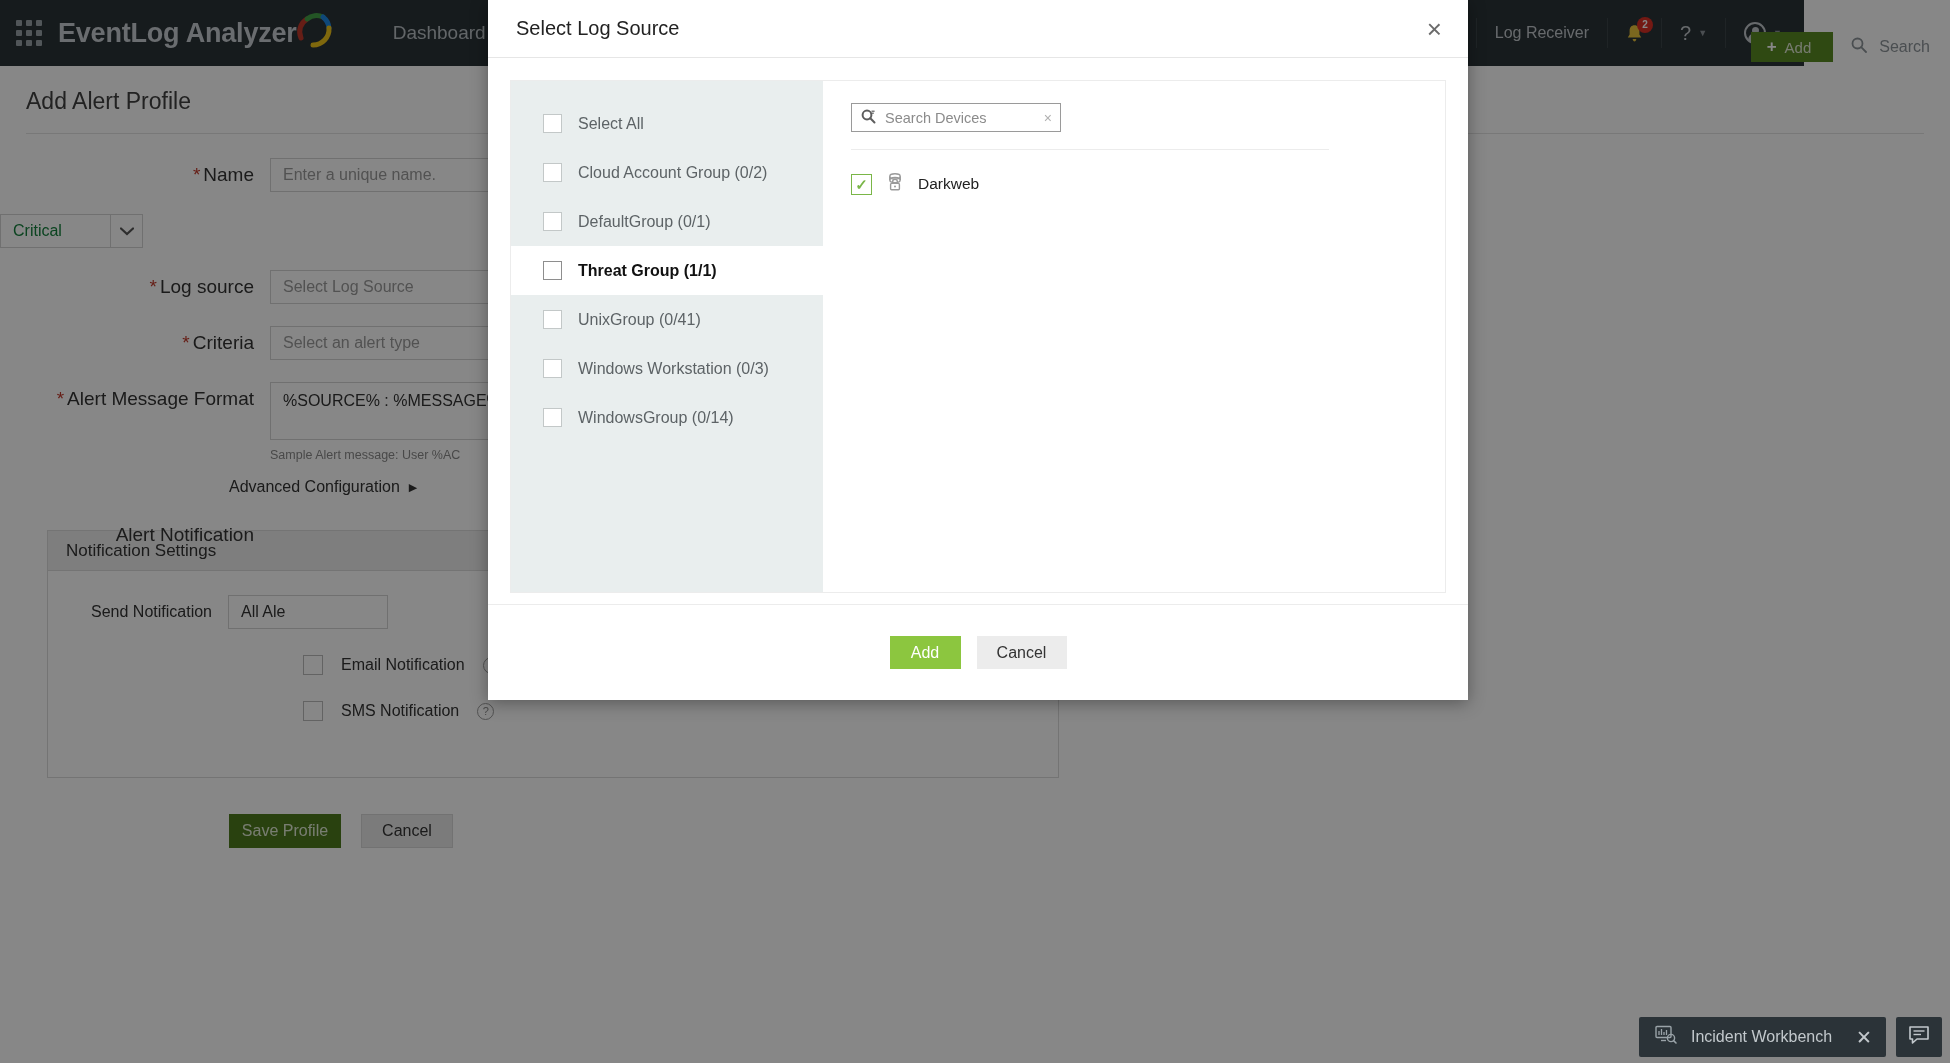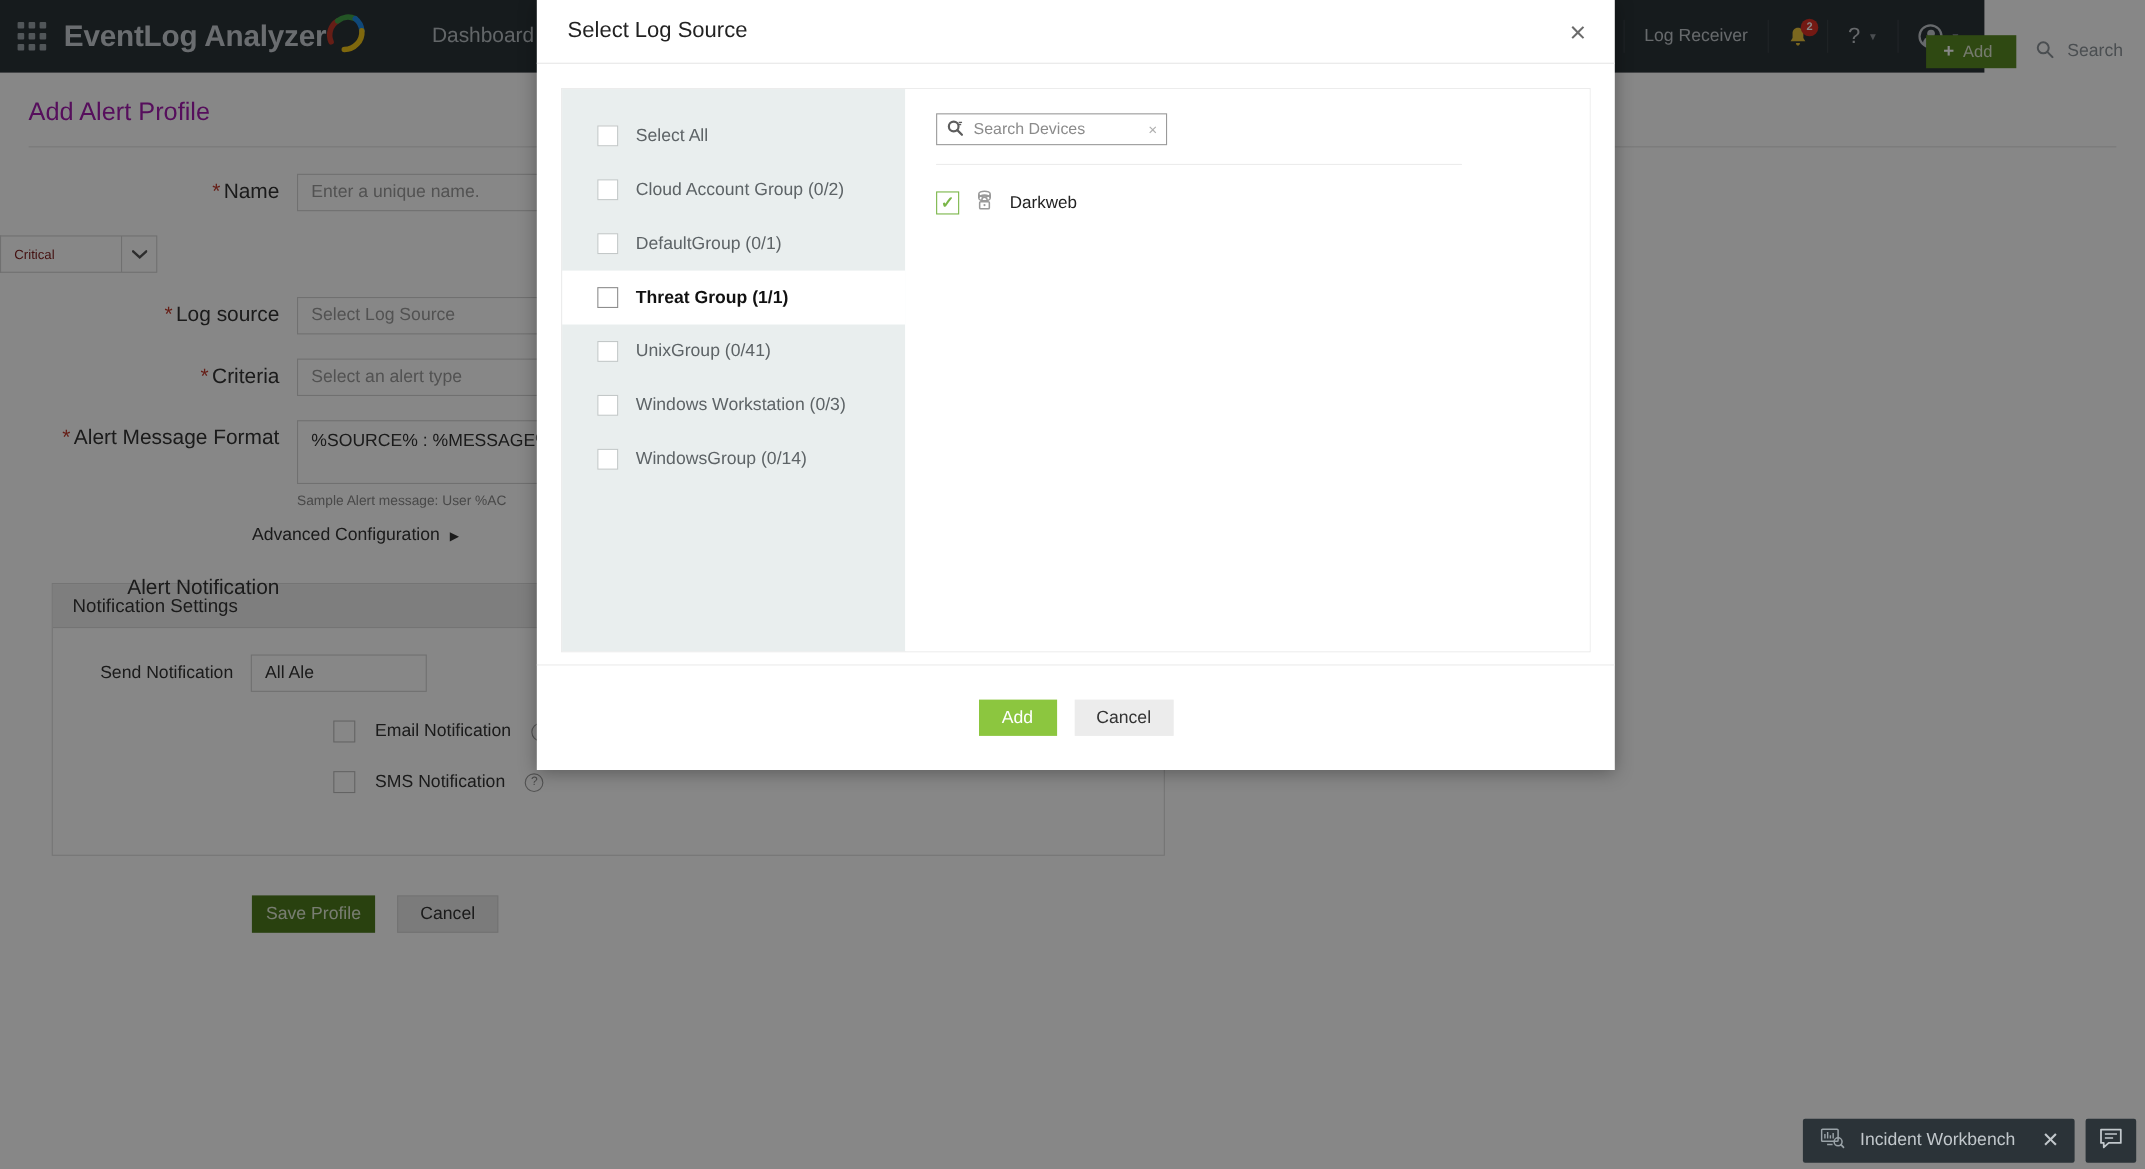--- a/index.html
+++ b/index.html
@@ -55,39 +55,39 @@
     background:#5a8a22; color:#dfe8d2; font-size:15px; height:30px;
     display:flex; align-items:center; gap:8px; padding:0 22px 0 16px; border:none;
   }
   .add-btn .plus { font-size:17px; font-weight:bold; color:#fff; }
   .search-box { display:flex; align-items:center; gap:12px; padding:0 20px 0 18px; height:30px; }
   .search-box .mag { color:#8d9499; font-size:17px; }
   .search-box .sp { color:#8d9499; font-size:16px; }
 
   
   .content { position:absolute; left:0; top:66px; width:1950px; height:997px; background:#fff; }
-  .page-title { font-size:23px; color:#a21caf; padding:22px 0 0 26px; }
+  .page-title { font-size:23px; color:#404040; padding:22px 0 0 26px; }
   .title-rule { margin:18px 26px 0 26px; border-bottom:1px solid #e2e2e2; }
 
   .form { padding-top:24px; }
   .frow { display:flex; align-items:flex-start; margin-bottom:22px; }
   .flabel {
     width:270px; text-align:right; padding-right:16px; font-size:19px; color:#333;
     line-height:34px;
   }
   .req { color:#c0392b; margin-right:3px; }
   .finput {
     height:34px; border:1px solid #d3d3d3; background:#fff; display:flex; align-items:center;
     padding:0 12px; font-size:16px; color:#9b9b9b;
   }
   .finput.w-long { width:490px; }
   .sel-wrap { display:flex; }
   .sel-box {
     width:110px; height:34px; border:1px solid #d3d3d3; border-right:none; background:#fff;
-    display:flex; align-items:center; padding:12px 12px; font-size:12px; color:#7f1d1d;
+    display:flex; align-items:center; padding:12px 12px; font-size:16px; color:#15803d;
   }
   .sel-arrow {
     width:33px; height:34px; border:1px solid #d3d3d3; background:#fff;
     display:flex; align-items:center; justify-content:center; color:#555; font-size:13px;
   }
   .ta-box {
     width:490px; height:58px; border:1px solid #d3d3d3; background:#fff;
     padding:9px 12px; font-size:16px; color:#333;
   }
   .sample-text { font-size:12.5px; color:#8a8a8a; margin-left:270px; margin-top:-14px; margin-bottom:16px;}

